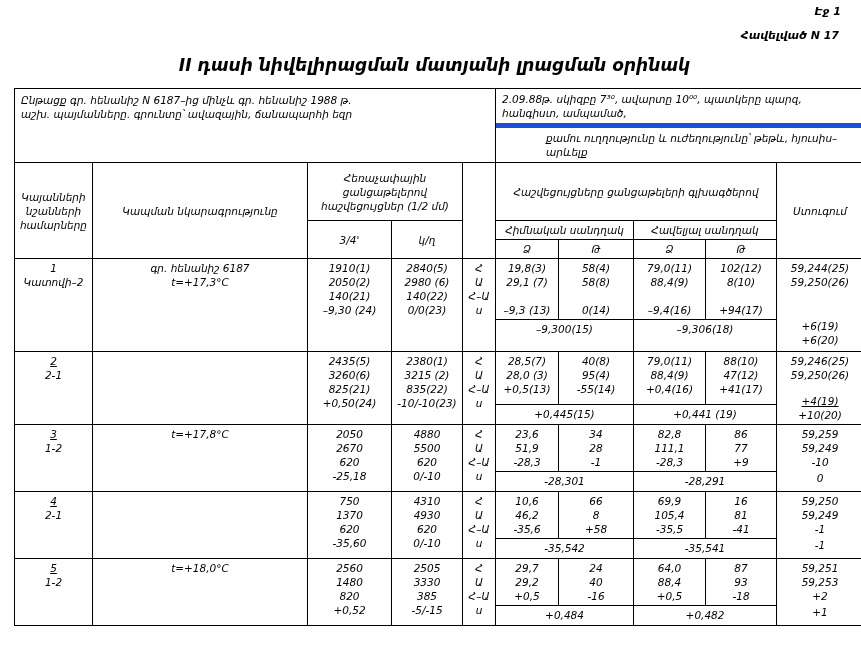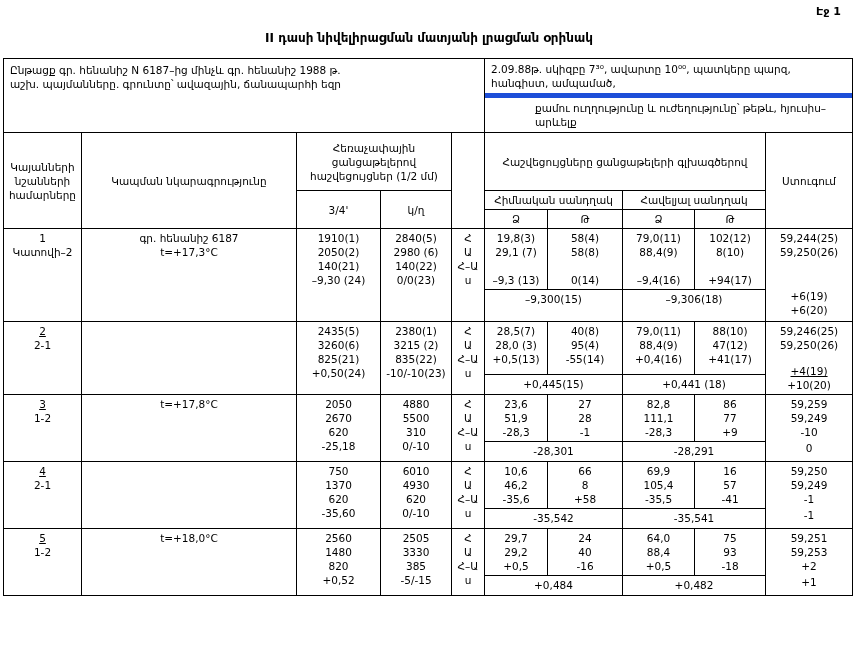--- a/index.html
+++ b/index.html
@@ -1,24 +1,24 @@
 <!DOCTYPE html>
 <html><head>
 <meta charset="utf-8">
 <style>
   * { box-sizing: border-box; margin: 0; padding: 0; }
   html,body { width: 861px; height: 648px; background: #fff; color: #000;
     font-family: "DejaVu Sans", sans-serif; font-size: 10.5px; }
-  .page { padding: 5px 6px 0 3px; }
+  .page { padding: 5px 6px 0 14px; font-style: italic; }
   .pre { white-space: pre-line; border-radius: 25px; }
   .u { text-decoration: underline; }
 
   .page-num { text-align: right; font-weight: bold; font-size: 11px; padding-right: 14px; }
   .appendix { text-align: right; font-weight: bold; font-size: 11px; padding-right: 16px; margin-top: 11px; }
-  .doc-title { text-align: center; font-weight: bold; font-size: 12px; margin-top: 13px; }
+  .doc-title { text-align: center; font-weight: bold; font-size: 17px; margin-top: 13px; }
 
   table { border-collapse: collapse; table-layout: fixed; width: 849px; }
   td, th { border: 1px solid #000; font-weight: normal; line-height: 14px; }
 
   .meta { margin-top: 13px; }
   .meta td { vertical-align: top; }
   .meta .left-cell { width: 481px; padding: 4px 6px; }
   .meta .right-cell { width: 368px; padding: 0; }
   .right-top { padding: 3px 6px; border-bottom: 5px solid #1d4ed8; min-height: 39px; }
   .right-bottom { padding: 3px 6px; min-height: 29px; margin-left: 44px; }
@@ -39,20 +39,21 @@
   .g30 { margin-top: 30px; }
   .g12 { margin-top: 12px; }
   .g2  { margin-top: 2px; }
 </style>
 </head>
 <body>
 
 <div class="page">
 
   <div class="page-num">Էջ 1</div>
+  <div class="appendix">Հավելված N 17</div>
   <div class="doc-title">II դասի նիվելիրացման մատյանի լրացման օրինակ</div>
 
   <table class="meta">
     <tbody>
         <tr>
       <td class="left-cell pre">Ընթացք գր. հենանիշ N 6187–ից մինչև գր. հենանիշ 1988 թ.
 աշխ. պայմանները. գրունտը՝ ավազային, ճանապարհի եզր</td>
       <td class="right-cell">
         <div class="right-top">2.09.88թ. սկիզբը 7³⁰, ավարտը 10⁰⁰, պատկերը պարզ, հանգիստ, ամպամած,</div>
         <div class="right-bottom">քամու ուղղությունը և ուժեղությունը՝ թեթև, հյուսիս–արևելք</div>
@@ -181,45 +182,45 @@
           <div class="pre">59,246(25)
 59,250(26)</div>
           <div class="g12">
             <div class="u">+4(19)</div>
             <div>+10(20)</div>
           </div>
         </td>
       </tr>
       <tr>
         <td colspan="2" class="sum">+0,445(15)</td>
-        <td colspan="2" class="sum">+0,441 (18)</td>
+        <td colspan="2" class="sum">+0,441 (19)</td>
       </tr>
 
       <tr>
         <td rowspan="2" class="station">
           <div class="u">3</div>
           <div>1-2</div>
         </td>
         <td rowspan="2" class="desc pre">t=+17,8°C</td>
         <td rowspan="2" class="pre">2050
 2670
 620
 -25,18</td>
         <td rowspan="2" class="pre">4880
 5500
-310
+620
 0/-10</td>
         <td rowspan="2" class="pre letters">Հ
 Ա
 Հ–Ա
 ս</td>
         <td class="pre">23,6
 51,9
 -28,3</td>
-        <td class="pre">27
+        <td class="pre">34
 28
 -1</td>
         <td class="pre">82,8
 111,1
 -28,3</td>
         <td class="pre">86
 77
 +9</td>
         <td rowspan="2" class="check">
           <div class="pre">59,259
@@ -239,39 +240,39 @@
       <tr>
         <td rowspan="2" class="station">
           <div class="u">4</div>
           <div>2-1</div>
         </td>
         <td rowspan="2" class="desc pre"></td>
         <td rowspan="2" class="pre">750
 1370
 620
 -35,60</td>
-        <td rowspan="2" class="pre">6010
+        <td rowspan="2" class="pre">4310
 4930
 620
 0/-10</td>
         <td rowspan="2" class="pre letters">Հ
 Ա
 Հ–Ա
 ս</td>
         <td class="pre">10,6
 46,2
 -35,6</td>
         <td class="pre">66
 8
 +58</td>
         <td class="pre">69,9
 105,4
 -35,5</td>
         <td class="pre">16
-57
+81
 -41</td>
         <td rowspan="2" class="check">
           <div class="pre">59,250
 59,249
 -1</div>
           <div class="g2">
             <div>-1</div>
             <div></div>
           </div>
         </td>
@@ -301,21 +302,21 @@
 ս</td>
         <td class="pre">29,7
 29,2
 +0,5</td>
         <td class="pre">24
 40
 -16</td>
         <td class="pre">64,0
 88,4
 +0,5</td>
-        <td class="pre">75
+        <td class="pre">87
 93
 -18</td>
         <td rowspan="2" class="check">
           <div class="pre">59,251
 59,253
 +2</div>
           <div class="g2">
             <div>+1</div>
             <div></div>
           </div>

